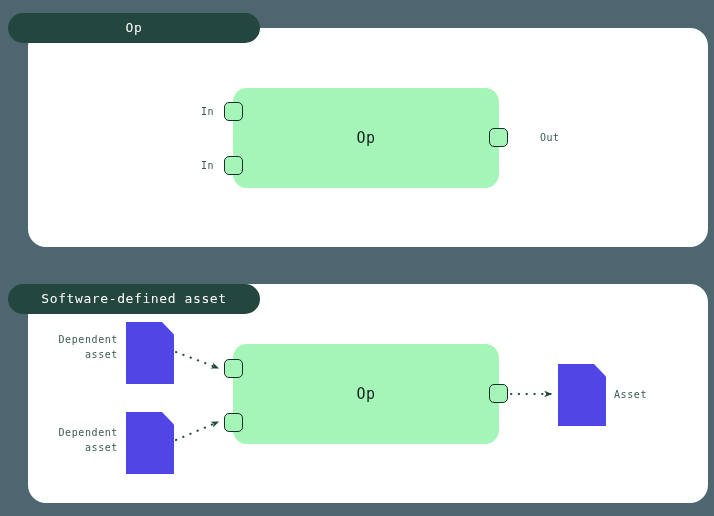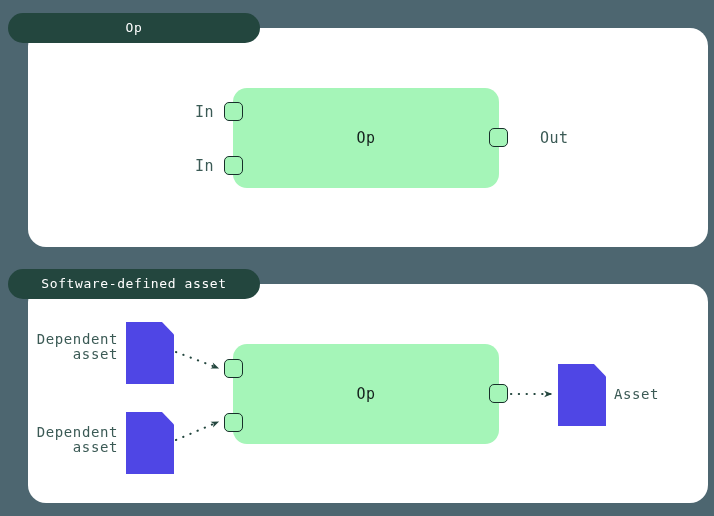--- a/index.html
+++ b/index.html
@@ -40,21 +40,21 @@
     border-radius: 15px;
     color: #ffffff;
     font-size: 13px;
     line-height: 30px;
     text-align: center;
     letter-spacing: 0.6px;
     white-space: nowrap;
     z-index: 5;
   }
   #tab-op     { left: 8px; top: 13px;  width: 252px; }
-  #tab-asset  { left: 8px; top: 269px; width: 252px; }
+  #tab-asset  { left: 8px; top: 284px; width: 252px; }
 
   
   .op-body {
     position: absolute;
     background: #a5f5b8;
     border-radius: 14px;
     color: #14211d;
     font-size: 15px;
     display: flex;
     align-items: center;
@@ -72,31 +72,31 @@
     background: #a5f5b8;
     border: 1.6px solid #17302a;
     border-radius: 5px;
     box-sizing: border-box;
     z-index: 3;
   }
 
   
   .io-label {
     position: absolute;
-    font-size: 15px;
+    font-size: 10px;
     color: #3b5a55;
     letter-spacing: 0.5px;
     white-space: nowrap;
     line-height: 14px;
   }
   .io-label.right { text-align: right; }
 
   .asset-label {
     position: absolute;
-    font-size: 14px;
+    font-size: 10px;
     color: #3b5a55;
     letter-spacing: 0.6px;
     line-height: 15px;
     white-space: pre-line;
   }
   .asset-label.right { text-align: right; }
 
   
   .asset-doc {
     position: absolute;

